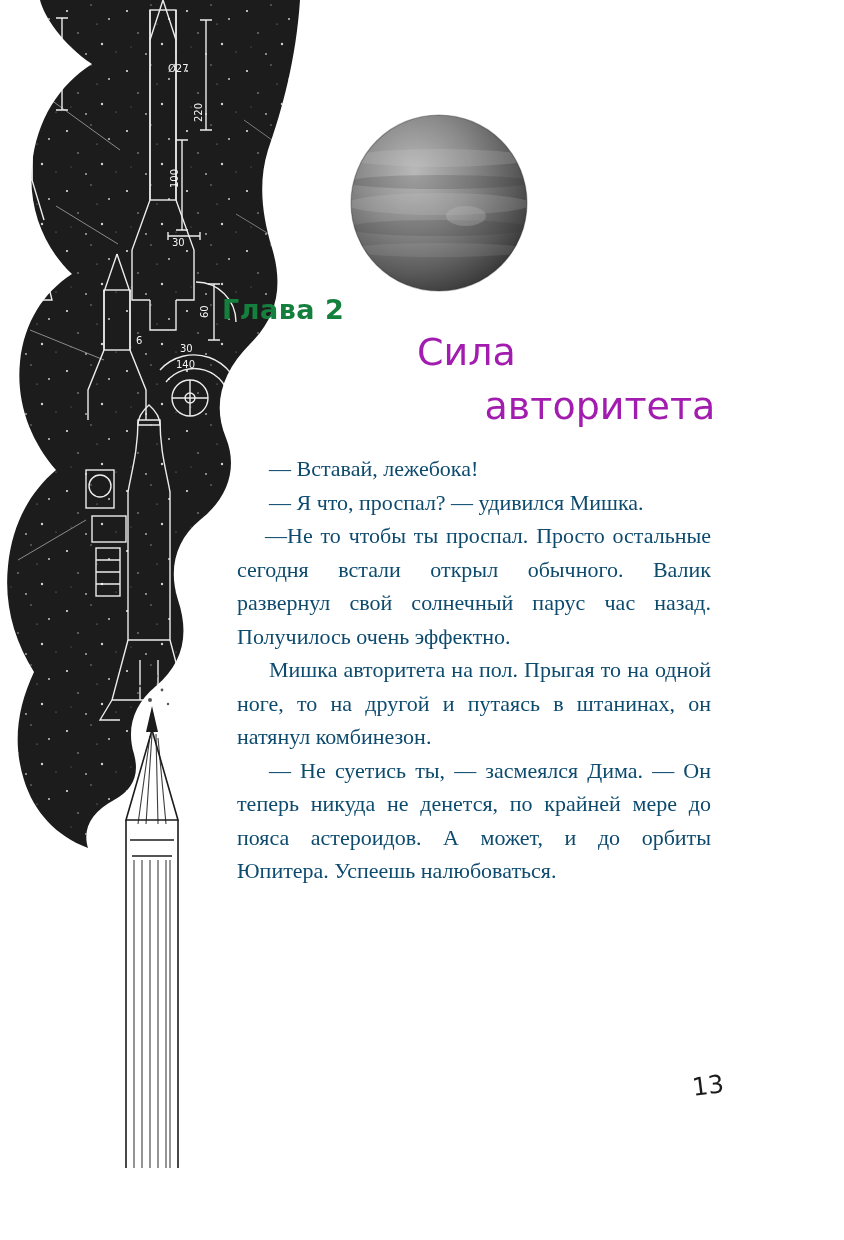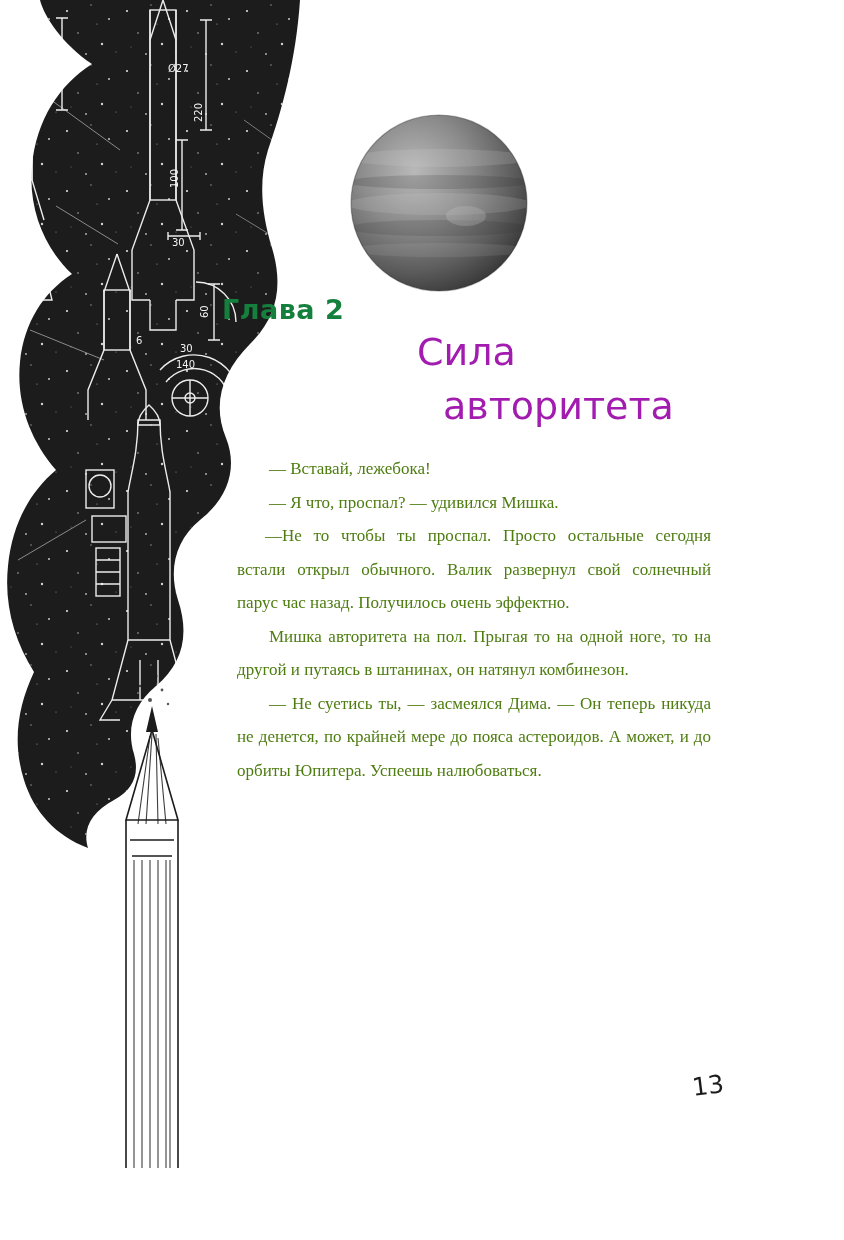--- a/index.html
+++ b/index.html
@@ -48,31 +48,31 @@
     top: 326px;
     width: 340px;
     color: #a21caf;
     font-family: "DejaVu Sans", sans-serif;
     font-weight: 400;
     font-size: 38px;
     line-height: 1.42;
     z-index: 5;
     margin-left: 37px;
   }
-  .chapter-title .line2 { display: block; text-indent: 26px; }
+  .chapter-title .line2 { display: block; text-indent: 26px; text-align: center; }
 
   
   .body-text {
     position: absolute;
     left: 237px;
     top: 452px;
     width: 474px;
-    color: #4d7c0f;
+    color: #0c4a6e;
     font-family: "Liberation Serif", serif;
-    font-size: 17px;
+    font-size: 22px;
     line-height: 33.5px;
     text-align: justify;
     z-index: 4;
   }
   .body-text p {
     margin: 0;
     text-indent: 32px;
   }
   .body-text p.tight {
     text-indent: 28px;

